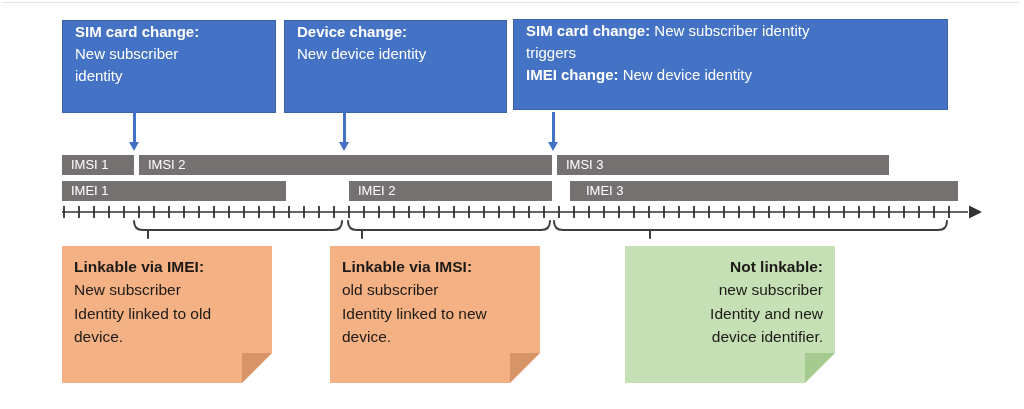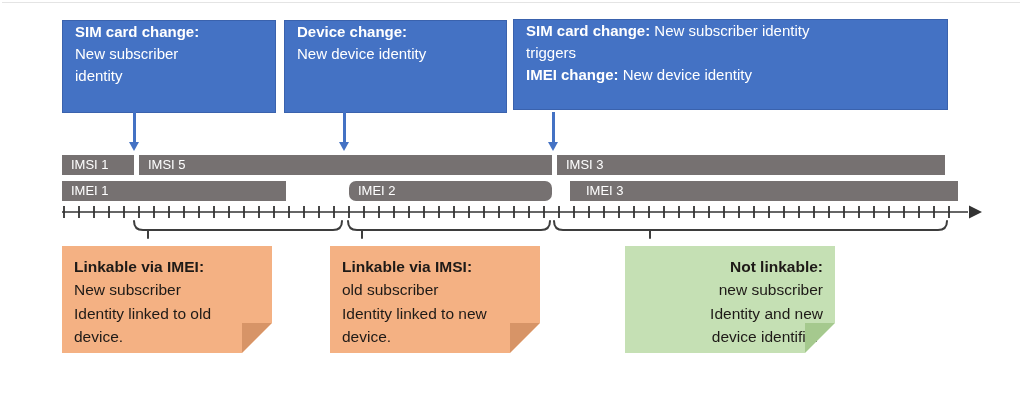--- a/index.html
+++ b/index.html
@@ -36,21 +36,21 @@
     color:#ffffff;font-size:13px;line-height:20px;padding-left:9px;box-sizing:border-box;
     white-space:nowrap;overflow:hidden;
   }
 
   svg{position:absolute;left:0;display:block;}
   #axis-svg{top:201px;width:1024px;height:24px;}
   #brace-svg{top:219px;width:1024px;height:26px;}
 
   
   .note{
-    position:absolute;top:246px;width:210px;height:107px;box-sizing:border-box;
+    position:absolute;top:246px;width:210px;height:137px;box-sizing:border-box;
     padding:9px 12px;color:#1e1a17;font-size:15.5px;line-height:1.5;
     clip-path:polygon(0 0,100% 0,100% calc(100% - 30px),calc(100% - 30px) 100%,0 100%);
   }
   .note.orange{background:#F4B183;} .note.green{background:#C5E0B4;}
   .note .fold{position:absolute;right:0;bottom:0;width:30px;height:30px;
     clip-path:polygon(0 0,100% 0,0 100%);}
   .note.orange .fold{background:#d79467;} .note.green .fold{background:#a5c98e;}
   .note-title{font-weight:700;}
   .note-body{white-space:pre-line;}
   .n1{left:62px;} .n2{left:330px;} .n3{left:625px;text-align:right;}
@@ -71,26 +71,26 @@
 triggers</span><br>
     <span class="b">IMEI change:</span><span class="pre"> New device identity</span>
   </div>
   <div class="callout co2">
     <span class="b">Device change:</span><br>
     <span class="pre">New device identity</span>
   </div>
 
   <div id="imsi-row" class="bar-row">
       <div class="bar-seg" style="left: 62px; width: 72px;">IMSI 1</div>
-      <div class="bar-seg" style="left: 139px; width: 413px;">IMSI 5</div>
-      <div class="bar-seg" style="left: 557px; width: 388px;">IMSI 3</div>
+      <div class="bar-seg" style="left: 139px; width: 413px;">IMSI 2</div>
+      <div class="bar-seg" style="left: 557px; width: 332px;">IMSI 3</div>
     </div>
   <div id="imei-row" class="bar-row">
       <div class="bar-seg" style="left: 62px; width: 224px;">IMEI 1</div>
-      <div class="bar-seg" style="left: 349px; width: 203px; border-radius: 7px;">IMEI 2</div>
+      <div class="bar-seg" style="left: 349px; width: 203px;">IMEI 2</div>
       <div class="bar-seg" style="left: 570px; width: 388px; padding-left: 16px;">IMEI 3</div>
     </div>
 
   <svg id="axis-svg">
       <line x1="62" y1="11" x2="968" y2="11" stroke="#333333" stroke-width="1.6"></line>
       <line x1="64" y1="5" x2="64" y2="17" stroke="#333333" stroke-width="1.8"></line>
       <line x1="79" y1="5" x2="79" y2="17" stroke="#333333" stroke-width="1.8"></line>
       <line x1="94" y1="5" x2="94" y2="17" stroke="#333333" stroke-width="1.8"></line>
       <line x1="109" y1="5" x2="109" y2="17" stroke="#333333" stroke-width="1.8"></line>
       <line x1="124" y1="5" x2="124" y2="17" stroke="#333333" stroke-width="1.8"></line>

